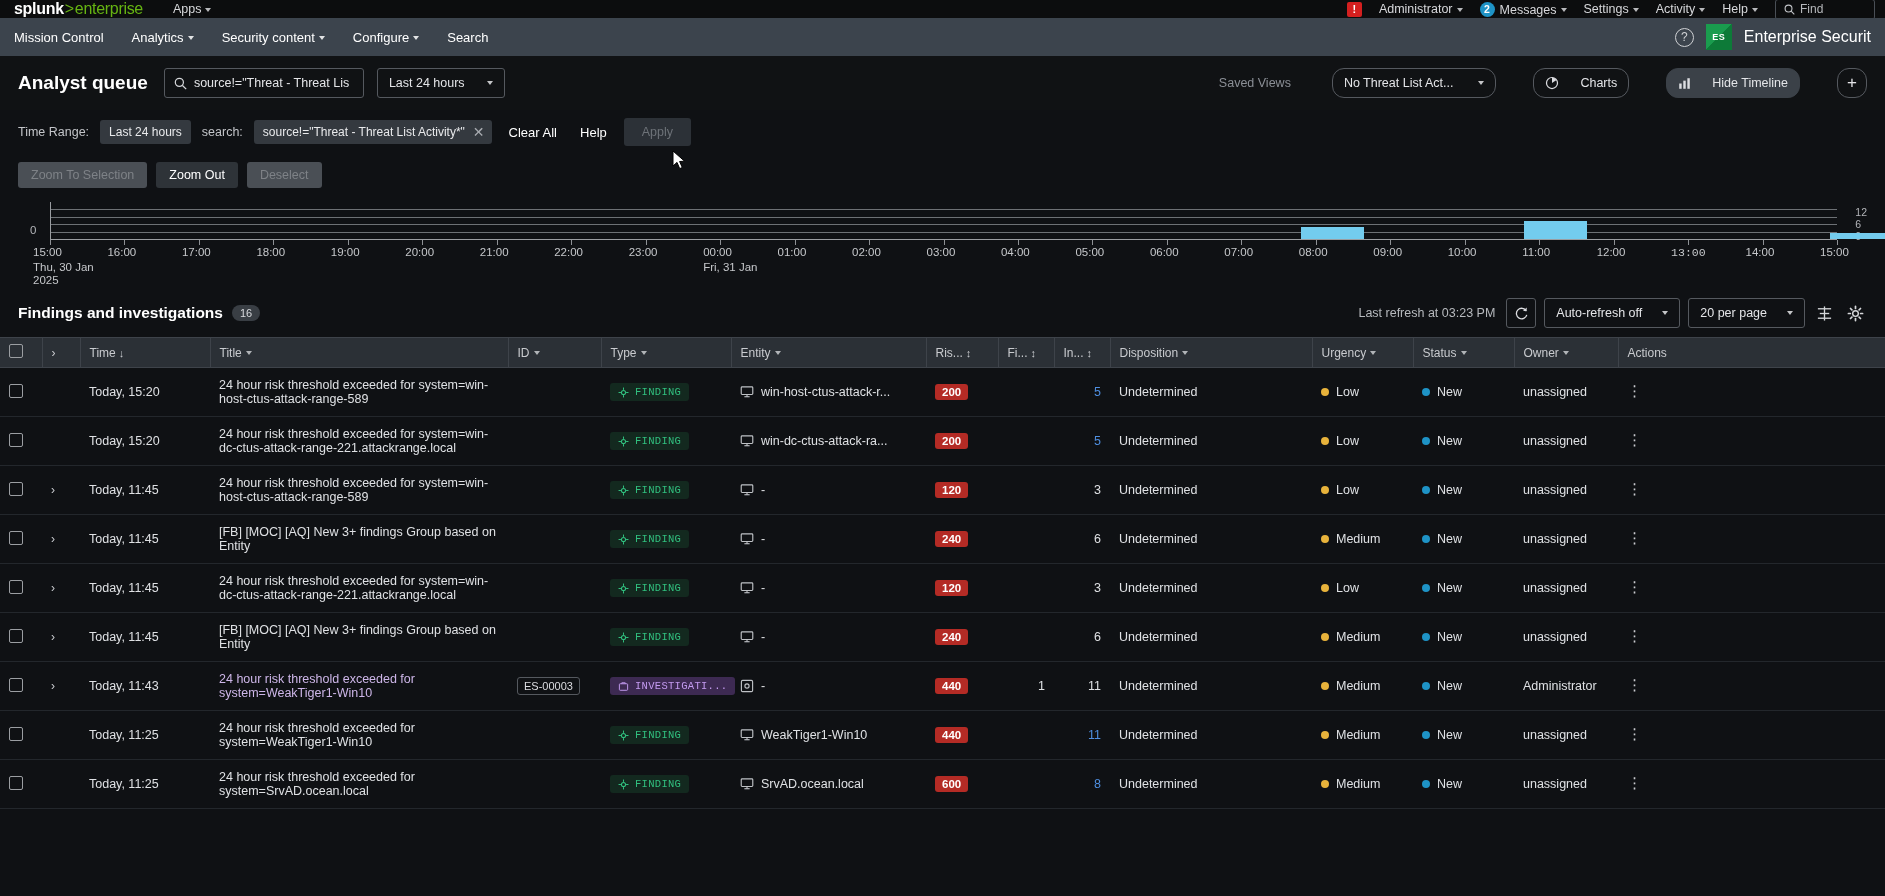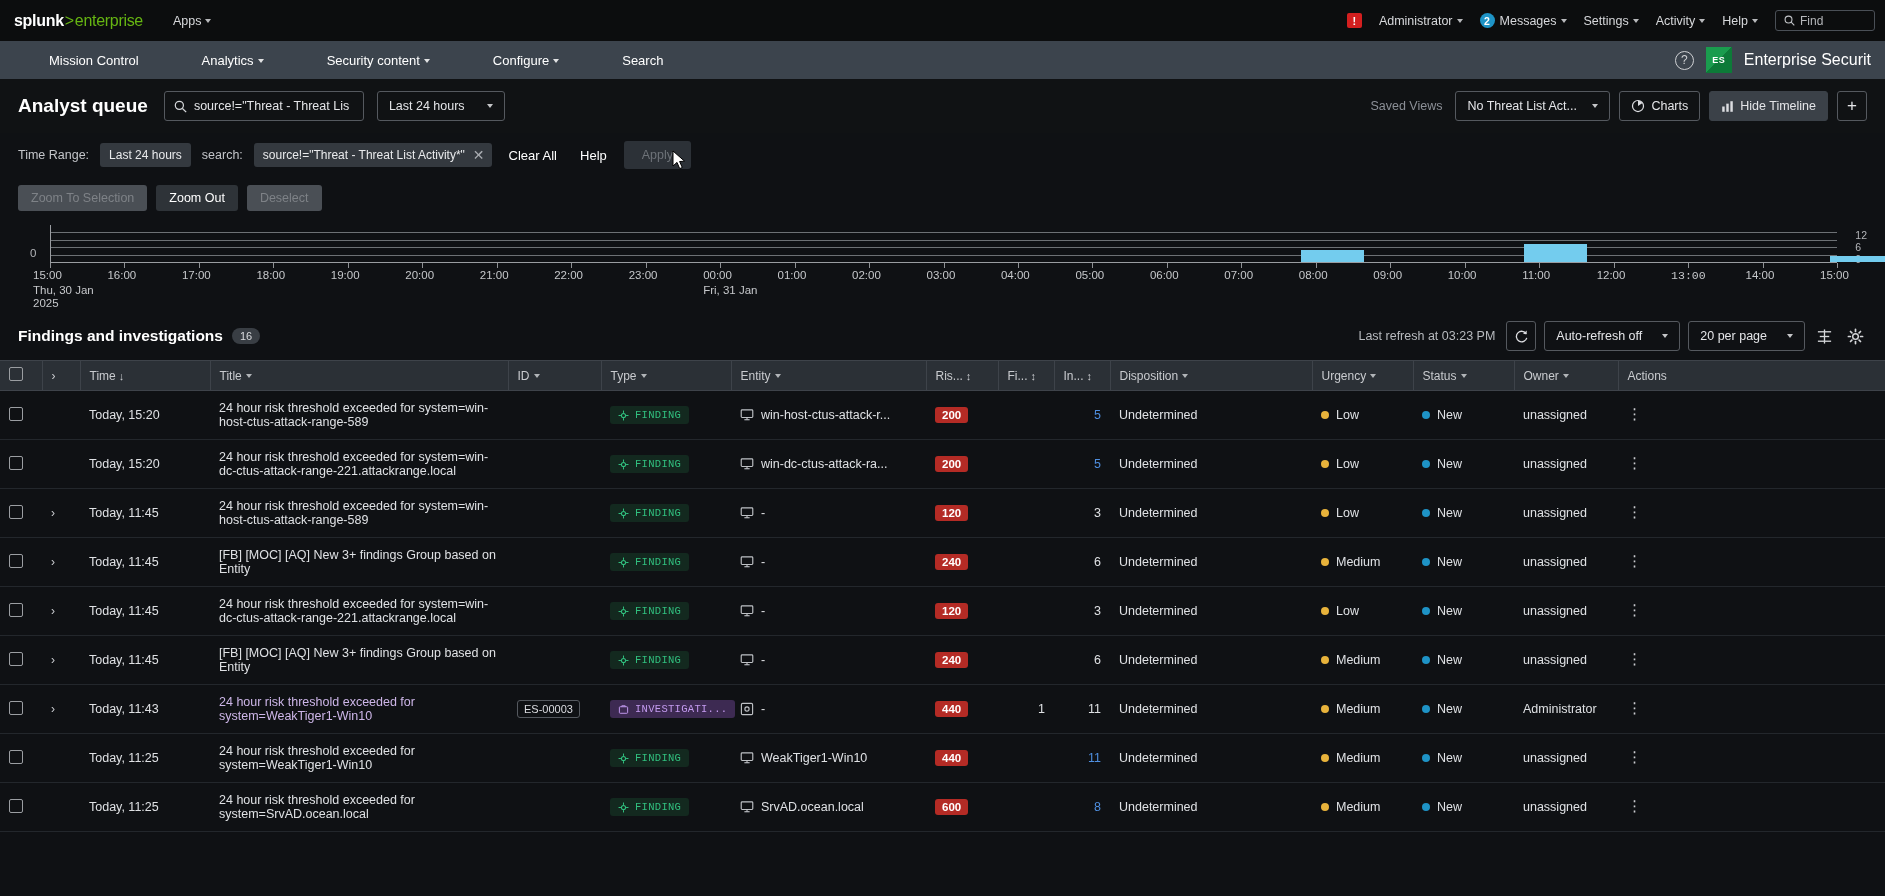--- a/index.html
+++ b/index.html
@@ -6,21 +6,21 @@
   html, body {
     width: 1885px; height: 896px;
     background: #0f1114;
     font-family: "Liberation Sans", sans-serif;
     color: #dcdde1;
     overflow: hidden;
   }
 
   
   .topbar {
-    height: 41px;
+    height: 18px;
     background: #0c0d0e;
     display: flex; align-items: center;
     padding: 0 10px 0 14px;
     font-size: 12.5px;
     position: relative;
   }
   .logo { display: flex; align-items: baseline; font-weight: bold; font-size: 16px; letter-spacing: -0.3px; }
   .logo .sp { color: #ffffff; }
   .logo .gt { color: #66b512; font-weight: normal; margin: 0 1px; }
   .logo .ent { color: #66b512; font-weight: normal; }
@@ -46,21 +46,21 @@
     display: flex; align-items: center; gap: 5px; padding: 0 8px;
     color: #b6b8bb; font-size: 12px; min-width: 100px; cursor: text;
   }
 
   
   .navbar {
     height: 38px; background: #3c444d;
     display: flex; align-items: center; padding: 0 14px;
     font-size: 13px; position: relative;
   }
-  .navbar .nav-item { color: #ffffff; margin-right: 28px; cursor: pointer; white-space: nowrap; margin-left: 35px; }
+  .navbar .nav-item { color: #ffffff; margin-right: 28px; cursor: pointer; white-space: nowrap; }
   .navbar-right { margin-left: auto; display: flex; align-items: center; gap: 12px; }
   .help-circle {
     width: 19px; height: 19px; border: 1.3px solid #cfd1d4; border-radius: 50%;
     display: flex; align-items: center; justify-content: center;
     font-size: 12px; color: #cfd1d4; cursor: pointer;
   }
   .es-logo {
     width: 26px; height: 26px; background: linear-gradient(135deg,#1a9c4e 0%, #1a9c4e 48%, #0d7a38 50%, #0d7a38 100%);
     display: flex; align-items: center; justify-content: center;
     color: #fff; font-weight: bold; font-size: 9px; letter-spacing: .5px;
@@ -81,24 +81,25 @@
   .search-box .val { white-space: nowrap; overflow: hidden; }
   .time-pick {
     margin-left: 13px; height: 30px; min-width: 128px;
     border: 1px solid #55595f; border-radius: 3px;
     display: flex; align-items: center; justify-content: space-between;
     padding: 0 11px; font-size: 12.5px; color: #e4e5e8; cursor: pointer;
   }
   .head-right { margin-left: auto; display: flex; align-items: center; gap: 9px; }
   .saved-views-lbl { color: #8b8f96; font-size: 12.5px; margin-right: 4px; }
   .hbtn {
-    height: 30px; border: 1px solid #55595f; border-radius: 3px;
-    display: flex; align-items: center; gap: 6px; padding: 0 11px;
+    height: 30px; border: 1px solid #55595f; border-radius: 12px;
+    display: flex; align-items: center; gap: 21px; padding: 0 11px;
     font-size: 12.5px; color: #e4e5e8; cursor: pointer; background: transparent;
     white-space: nowrap;
+    margin-left: 28px;
   }
   .hbtn.filled { background: #3b4148; border-color: #3b4148; }
   .hbtn.sel { min-width: 155px; justify-content: space-between; }
   .hbtn.square { width: 30px; padding: 0; justify-content: center; font-size: 17px; }
 
   
   .filter-bar {
     height: 44px; display: flex; align-items: center; padding: 0 18px;
     font-size: 12.5px; gap: 11px;
   }

